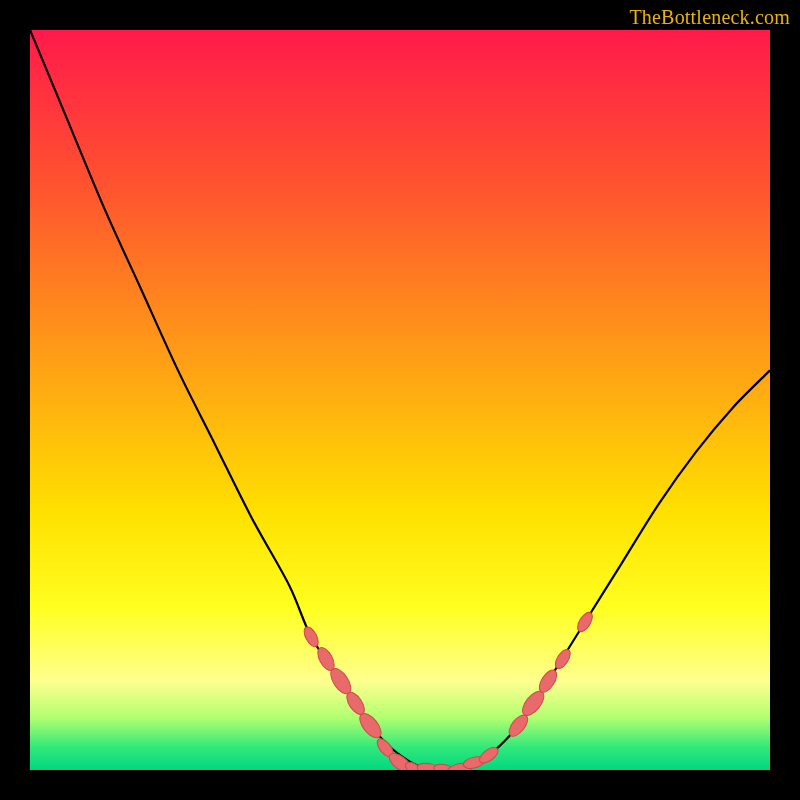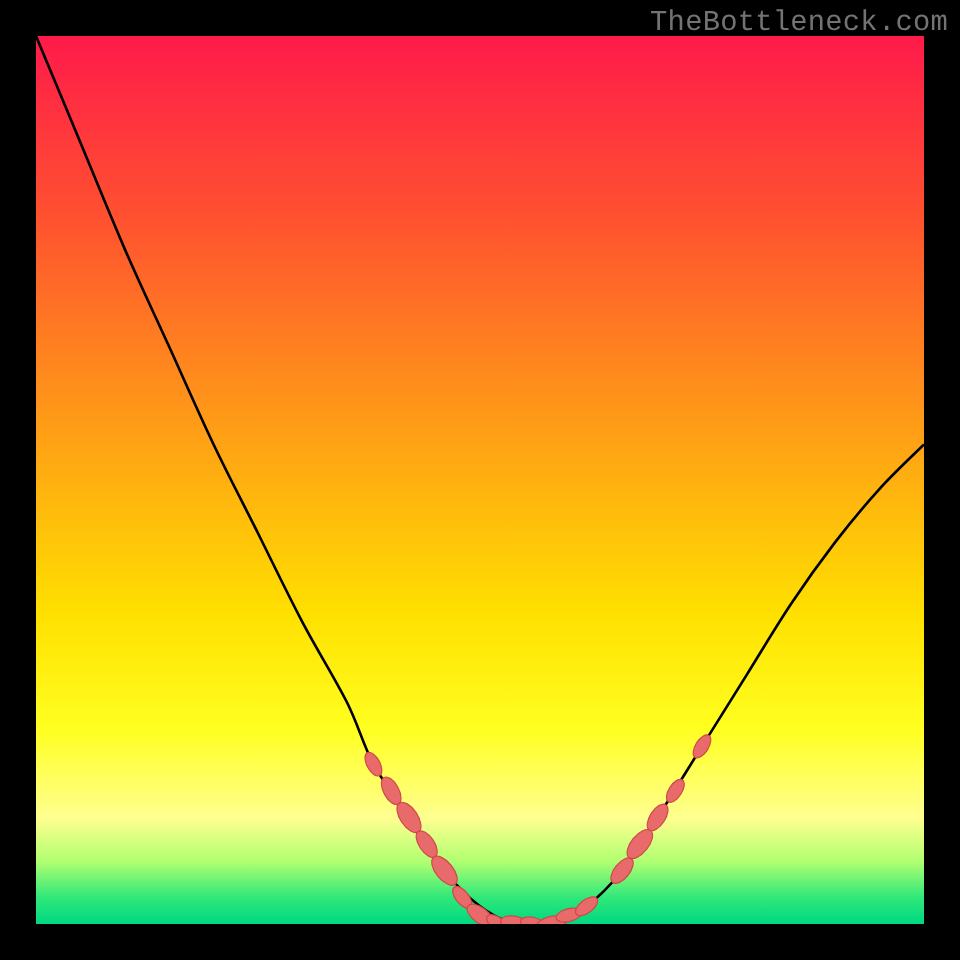--- a/index.html
+++ b/index.html
@@ -26,23 +26,23 @@
       #ffff20 78%,
       #ffff90 88%,
       #b0ff70 93%,
       #30e87a 97%,
       #00d880 100%);
   }
   .watermark {
     position: absolute;
     top: 6px;
     right: 10px;
-    font-family: Liberation Mono, monospace;
-    font-size: 24px;
-    color: #737373;
+    font-family: Liberation Serif, serif;
+    font-size: 20px;
+    color: #eab308;
     letter-spacing: 0.2px;
   }
   svg.curve {
     position: absolute;
     left: 0; top: 0;
     width: 740px;
     height: 740px;
   }
 </style>
 </head>

